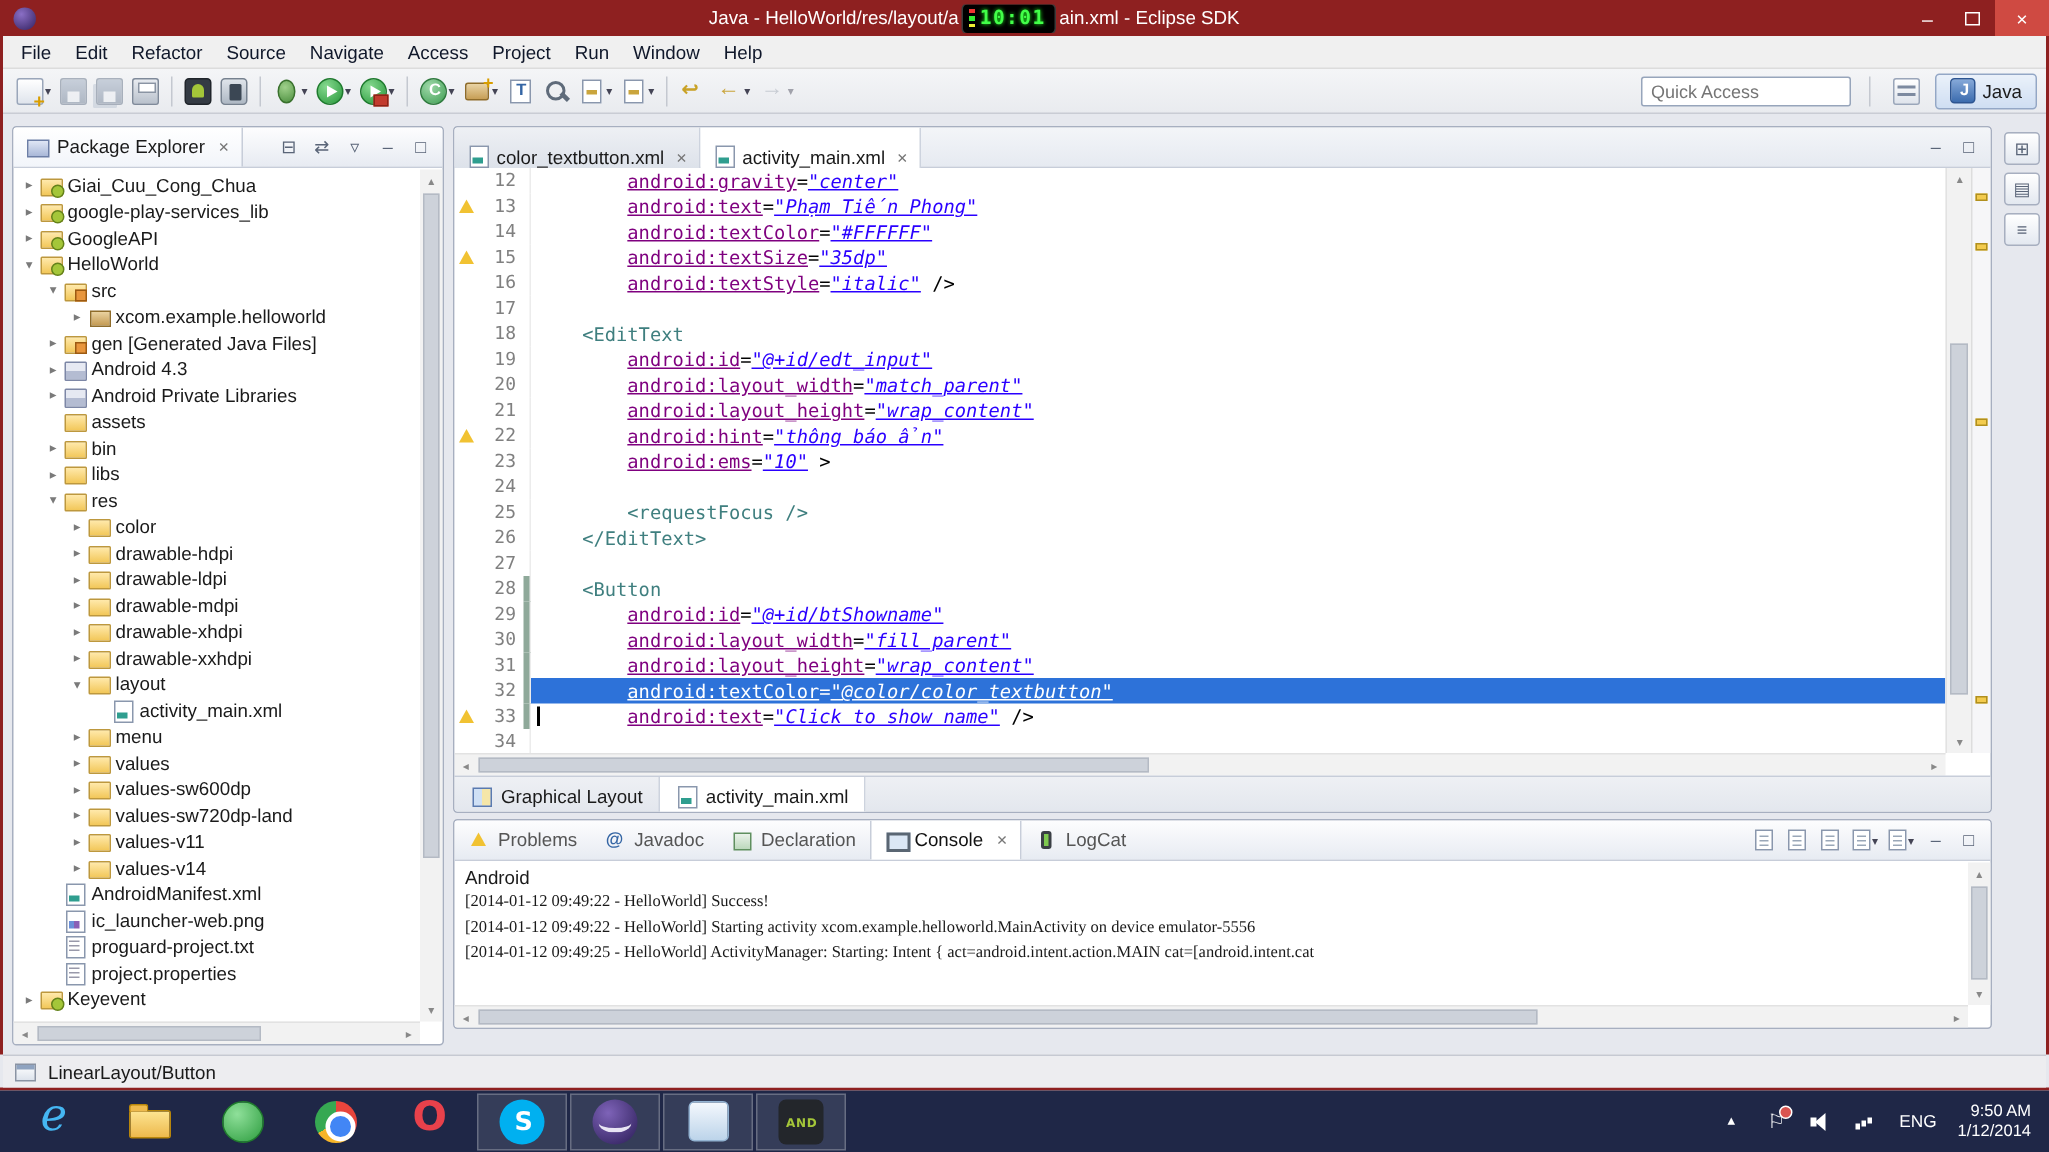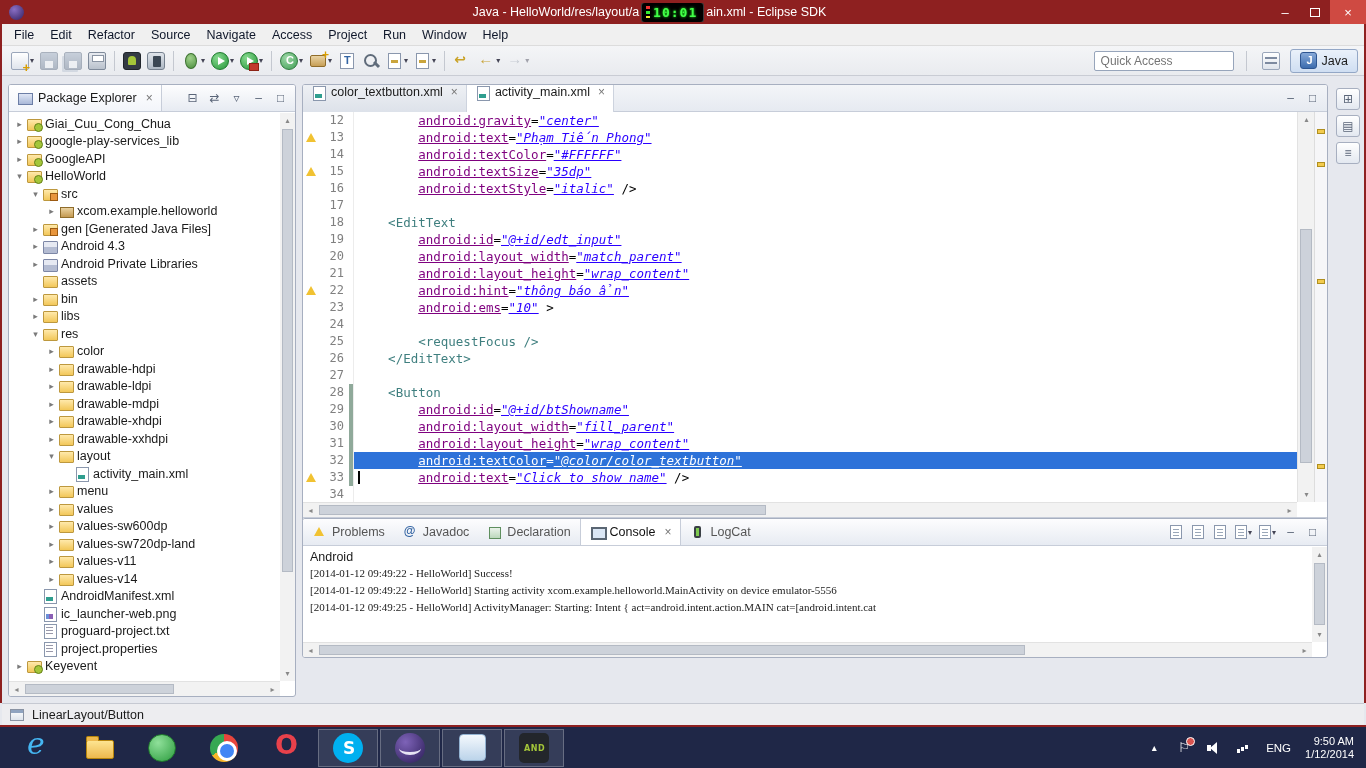--- a/index.html
+++ b/index.html
@@ -63,21 +63,21 @@
 .tico.back::after{content:"←";position:absolute;left:1px;top:-2px;color:#caa53d;font-weight:bold;font-size:15px}
 .tico.fwd::after{content:"→";position:absolute;left:1px;top:-2px;color:#9aa2ae;font-weight:bold;font-size:15px}
 .tico.persp{background:linear-gradient(#fff,#dfe4ec);border:1px solid #9aa6ba;border-radius:2px}
 .tico.persp::after{content:"";position:absolute;left:2px;top:4px;right:2px;height:2px;background:#7d8aa0;box-shadow:0 5px 0 #7d8aa0}
 .tico.java{width:17px;height:17px;background:linear-gradient(#86a9d9,#3c6cae);border:1px solid #2d5591;border-radius:3px}
 .tico.java::after{content:"J";position:absolute;left:6px;top:1px;color:#fff;font-weight:bold;font-size:11px}
 
 .panel{position:absolute;background:#fff;border:1px solid #a7afc0;border-radius:3px;overflow:hidden}
 #pkg{left:8px;top:84px;width:288px;height:613px}
 #editor{left:302px;top:84px;width:1026px;height:458px}
-#console{left:302px;top:518px;width:1026px;height:140px}
+#console{left:302px;top:546px;width:1026px;height:140px}
 .phead{height:27px;background:linear-gradient(#fdfdfe,#e7ebf2);border-bottom:1px solid #c7cdd9;display:flex;align-items:center}
 .vtab{display:flex;align-items:center;height:26px;padding:0 8px;gap:5px}
 .vtab.active{background:linear-gradient(#fff,#f2f5fa);border-right:1px solid #c7cdd9}
 .tclose{color:#777;font-size:12px;margin-left:4px}
 .hicons{margin-left:auto;display:flex;align-items:center;gap:7px;padding-right:7px;color:#5a6578;font-size:12px}
 .hico{min-width:15px;height:16px;display:inline-flex;align-items:center;justify-content:center}
 .pgico{position:relative;width:12px;height:14px;background:#fff;border:1px solid #8a97ad;display:block}
 .pgico::after{content:"";position:absolute;left:2px;top:3px;width:6px;height:1px;background:#9aa7b8;box-shadow:0 3px 0 #9aa7b8,0 6px 0 #9aa7b8}
 
 #tree{position:absolute;top:28px;left:0;right:15px;bottom:15px;overflow:hidden;padding-top:2px}
@@ -96,21 +96,21 @@
 .ic-textfile::after{content:"";position:absolute;left:4px;top:4px;width:7px;height:1px;background:#99a;box-shadow:0 3px 0 #99a,0 6px 0 #99a}
 .ic-pkgexp::before{content:"";position:absolute;left:1px;top:3px;width:13px;height:10px;background:linear-gradient(#dfe6f5,#a9b8d8);border:1px solid #6c7ea6}
 .ic-layoutpage::before{content:"";position:absolute;left:2px;top:2px;width:11px;height:11px;border:1px solid #5a7ab0;background:linear-gradient(90deg,#cfe0f5 50%,#f5e6a8 50%)}
 
 .sb{position:absolute;background:#f2f2f2}
 .sbthumb{position:absolute;background:#cdd2da;border:1px solid #b4bac4}
 .sbarrow{position:absolute;color:#888;font-size:8px;width:15px;height:15px;display:flex;align-items:center;justify-content:center}
 
 #etabs{height:27px;background:linear-gradient(#f3f5f8,#e6eaf1);border-bottom:1px solid #c7cdd9;display:flex;align-items:center}
 #etabs-left{display:flex;height:27px}
-.etab{display:flex;align-items:flex-start;height:27px;padding:0 8px;border-right:1px solid #cdd3de;background:linear-gradient(#eef0f4,#dde2ea);gap:4px}
+.etab{display:flex;align-items:flex-end;height:27px;padding:0 8px;border-right:1px solid #cdd3de;background:linear-gradient(#eef0f4,#dde2ea);gap:4px}
 .etab.active{background:#fff}
 #ebody{position:absolute;top:27px;left:0;right:30px;height:390px;background:#fff;overflow:hidden}
 #evs{position:absolute;top:27px;right:13px;width:17px;height:390px;background:#f2f2f2;border-left:1px solid #e2e2e2}
 #ruler{position:absolute;top:27px;right:0;width:13px;height:390px;background:#f6f6f8;border-left:1px solid #ddd}
 .rmark{position:absolute;left:2px;width:8px;height:5px;background:#f3cb4e;border:1px solid #b08f1f}
 #ehs{position:absolute;left:0;right:30px;top:417px;height:15px;background:#f2f2f2;border-top:1px solid #e2e2e2}
 #btabs{position:absolute;left:0;right:0;top:432px;height:26px;background:linear-gradient(#eef0f4,#e2e6ed);border-top:1px solid #c7cdd9;display:flex;align-items:flex-start}
 .btab{display:flex;align-items:center;gap:5px;height:25px;padding:0 10px;border-right:1px solid #cdd3de}
 .btab.active{background:#fff}
 .cl{display:flex;height:17px;line-height:17px;font-family:"DejaVu Sans Mono",monospace;font-size:12.5px;white-space:pre}

